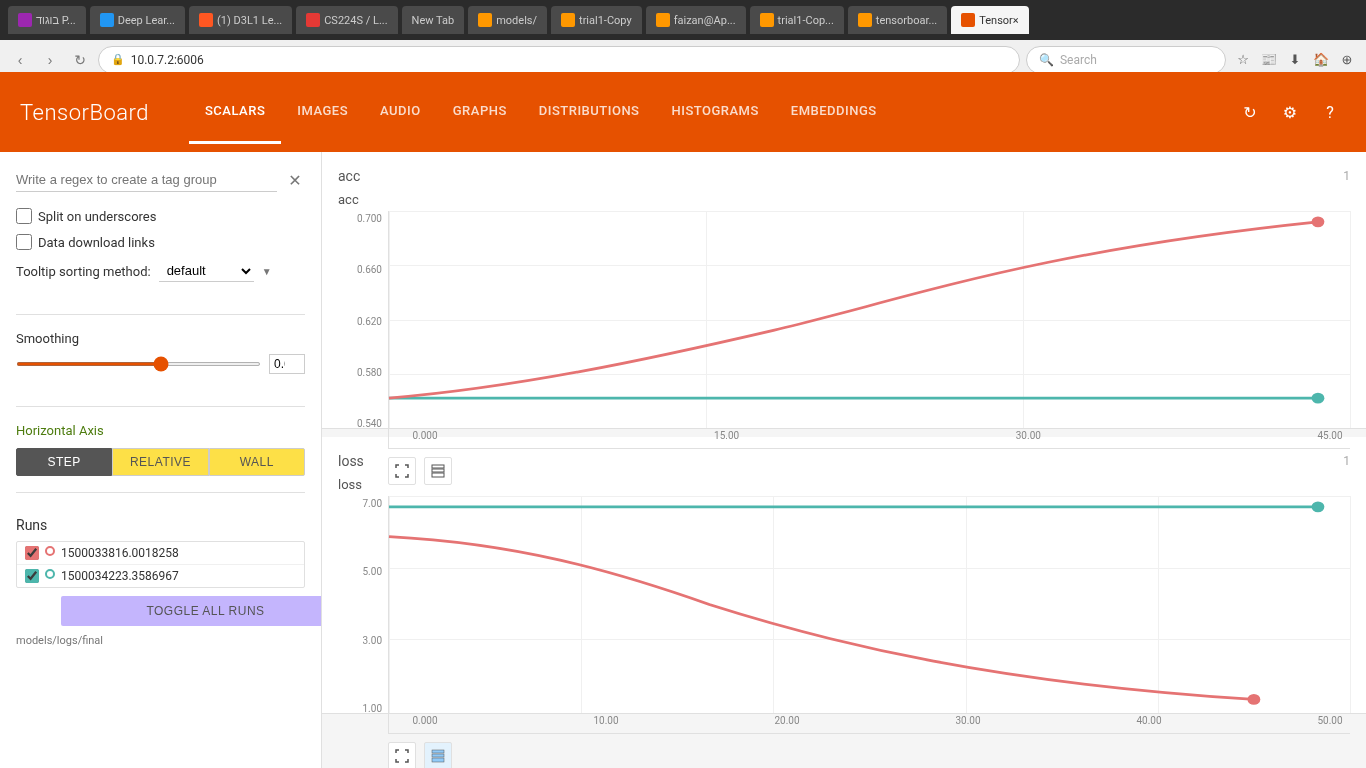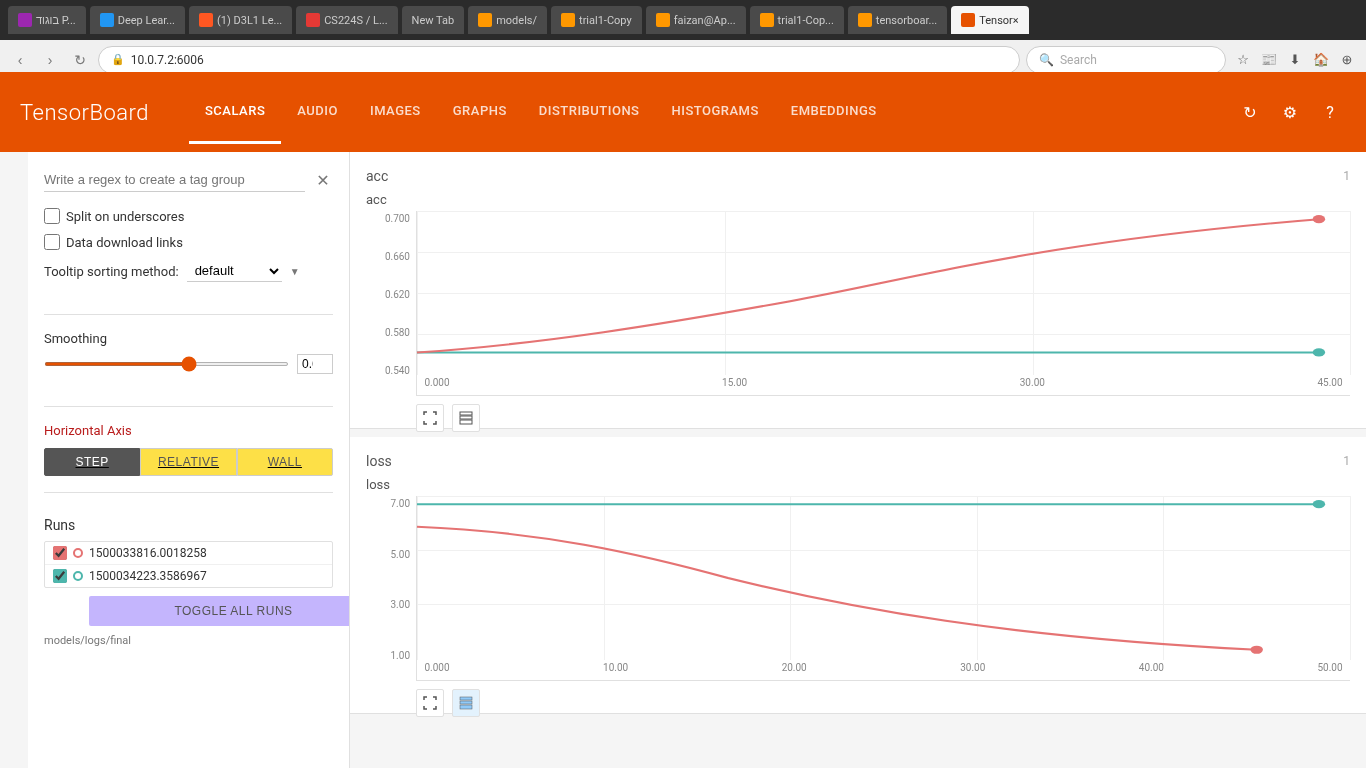--- a/index.html
+++ b/index.html
@@ -158,21 +158,20 @@
       cursor: pointer;
       border-radius: 50%;
       font-size: 16px;
     }
 
     
     .tb-main {
       display: flex;
       flex: 1;
       overflow: hidden;
-      padding-left: 28px;
     }
 
     
     .tb-sidebar {
       width: 322px;
       background: white;
       border-right: 1px solid #e0e0e0;
       display: flex;
       flex-direction: column;
       flex-shrink: 0;
@@ -268,27 +267,26 @@
     }
 
     .divider {
       border: none;
       border-top: 1px solid #e0e0e0;
       margin: 16px 0;
     }
 
     .horizontal-axis-label {
       font-size: 13px;
-      color: #b91c1c;
+      color: #4d7c0f;
       margin-bottom: 10px;
     }
     .axis-btn-group {
       display: flex;
       gap: 0;
-      text-decoration: underline;
     }
     .axis-btn {
       flex: 1;
       padding: 6px 10px;
       font-size: 12px;
       font-weight: 500;
       border: 1px solid #ccc;
       background: #fde047;
       cursor: pointer;
       text-transform: uppercase;
@@ -324,21 +322,21 @@
     }
 
     .runs-list {
       max-height: 80px;
       overflow-y: auto;
       border: 1px solid #e0e0e0;
       border-radius: 2px;
     }
     .run-item {
       display: flex;
-      align-items: center;
+      align-items: flex-start;
       padding: 4px 8px;
       gap: 6px;
       border-bottom: 1px solid #f0f0f0;
     }
     .run-item:last-child { border-bottom: none; }
     .run-checkbox {
       width: 14px; height: 14px;
       cursor: pointer;
       accent-color: #e57373;
     }
@@ -416,21 +414,21 @@
     }
 
     .chart-title {
       font-size: 13px;
       color: #555;
       margin-bottom: 4px;
     }
 
     .chart-wrapper {
       display: flex;
-      height: 185px;
+      height: 238px;
     }
 
     .y-axis {
       width: 50px;
       display: flex;
       flex-direction: column;
       justify-content: space-between;
       align-items: flex-end;
       padding-right: 6px;
       padding-bottom: 20px;
@@ -463,21 +461,21 @@
     .grid-line-v {
       position: absolute;
       top: 0; bottom: 0;
       width: 1px;
       background: #f0f0f0;
     }
 
     .x-axis-labels {
       position: absolute;
       bottom: 0;
-      left: 0; right: 0;
+      left: 16px; right: 0;
       height: 20px;
       display: flex;
       justify-content: space-between;
       padding: 2px 0;
     }
     .x-label {
       font-size: 10px;
       color: #888;
       width: 40px;
       text-align: center;
@@ -582,22 +580,22 @@
     </div>
   </div>
 </div>
 
 <div class="app-container">
 
   <div class="tb-header">
     <div class="tb-logo">TensorBoard</div>
     <nav class="tb-nav">
       <div class="tb-nav-item active">SCALARS</div>
+      <div class="tb-nav-item">IMAGES</div>
       <div class="tb-nav-item">AUDIO</div>
-      <div class="tb-nav-item">IMAGES</div>
       <div class="tb-nav-item">GRAPHS</div>
       <div class="tb-nav-item">DISTRIBUTIONS</div>
       <div class="tb-nav-item">HISTOGRAMS</div>
       <div class="tb-nav-item">EMBEDDINGS</div>
     </nav>
     <div class="tb-header-actions">
       <div class="tb-header-btn">↻</div>
       <div class="tb-header-btn">⚙</div>
       <div class="tb-header-btn">?</div>
     </div>

